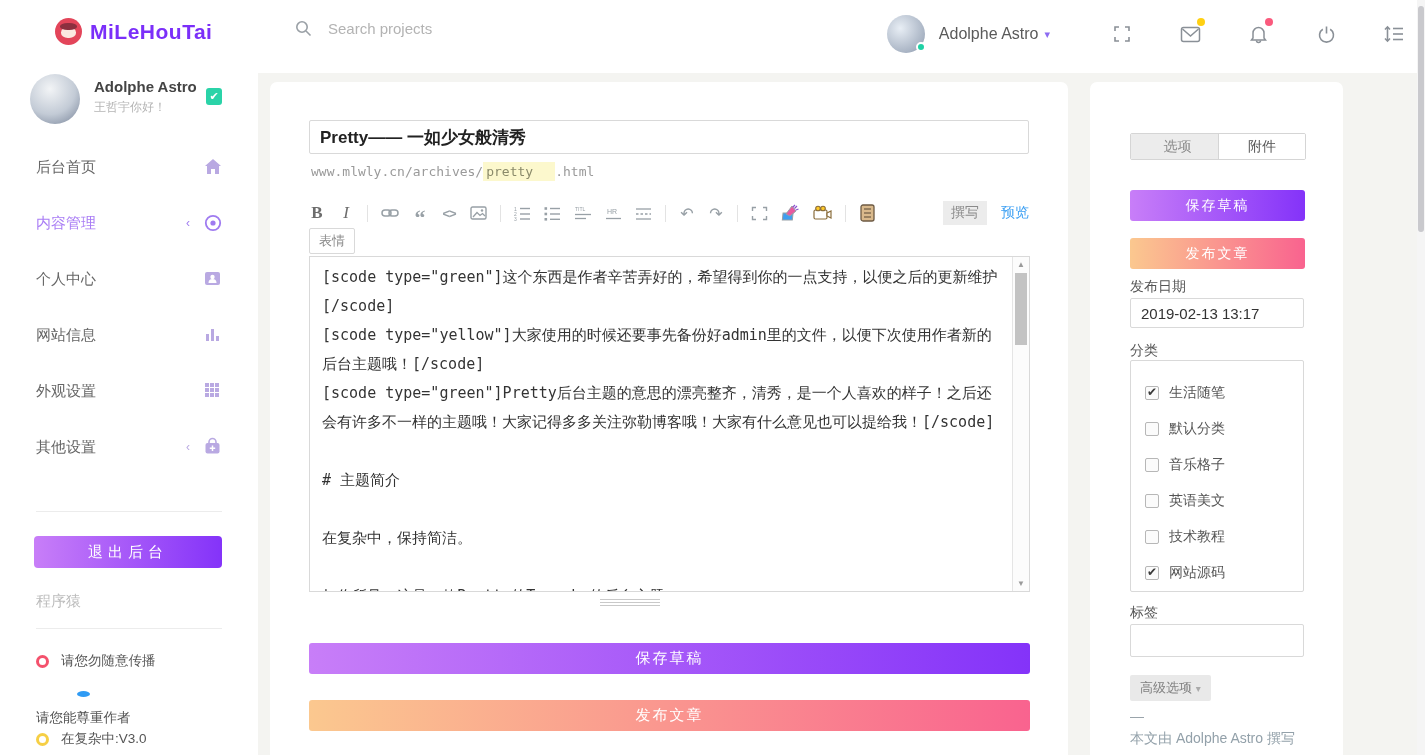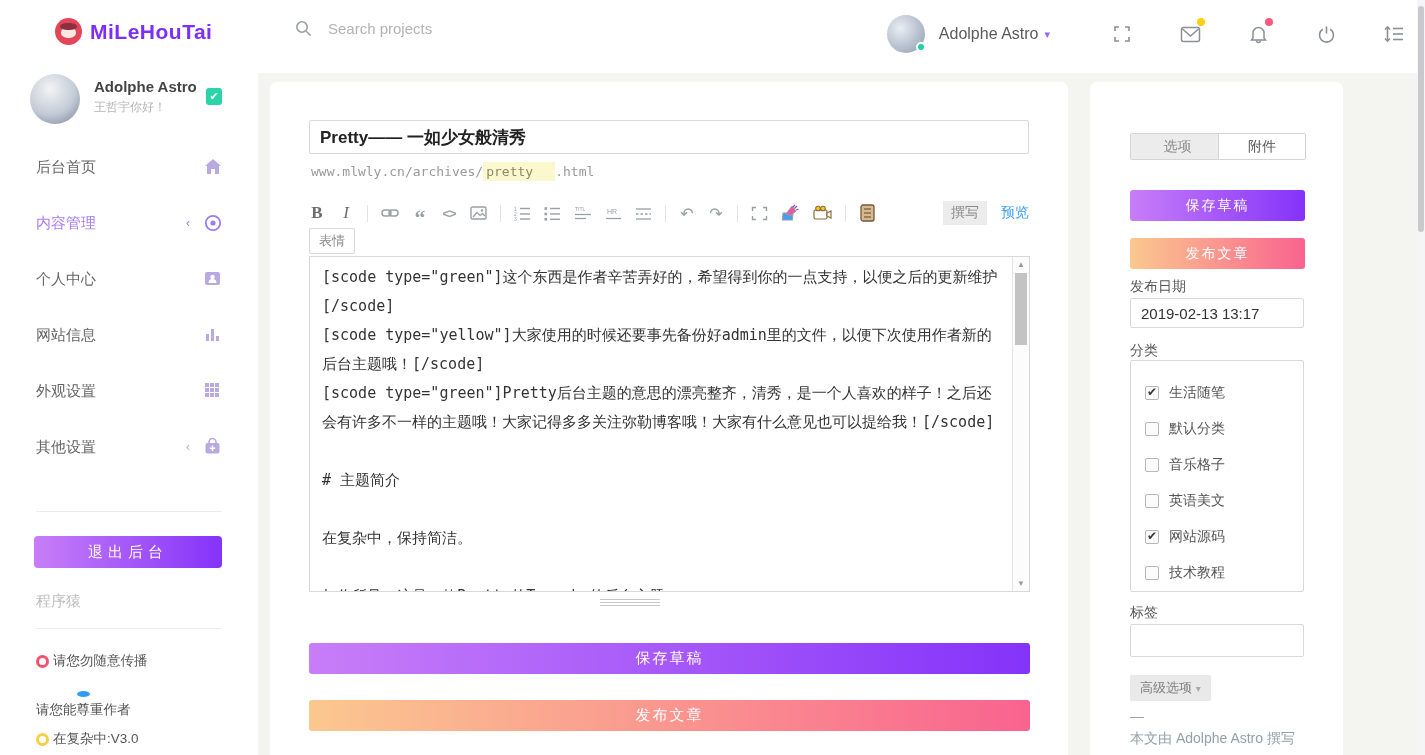--- a/index.html
+++ b/index.html
@@ -38,21 +38,21 @@
   .menu-item { position:absolute; left:0; width:258px; height:22px; cursor:pointer; }
   .menu-item .lbl { position:absolute; left:36px; top:0; font-size:15px; color:#666; }
   .menu-item .chev { position:absolute; left:186px; top:2px; font-size:12px; color:#b9a9e2; }
   .menu-item .mi { position:absolute; left:203px; top:-1px; width:20px; height:20px; color:#b9a9e2; }
   .menu-item.active .lbl { color:#a97df5; }
   .menu-item.active .mi, .menu-item.active .chev { color:#9f7bf0; }
   .sb-divider { position:absolute; left:36px; width:186px; height:1px; background:#ececec; }
   .logout-btn { position:absolute; left:34px; top:468px; width:188px; height:32px; border:none; border-radius:4px;
      background:linear-gradient(90deg,#c87ef8,#8433f9); color:#fff; font-size:15px; letter-spacing:5px; cursor:pointer; font-family:"Liberation Sans",sans-serif; }
   .sb-footer-title { position:absolute; left:36px; top:524px; font-size:15px; color:#bcbcbc; }
-  .notice { position:absolute; left:36px; height:18px; display:flex; align-items:center; gap:4px; }
+  .notice { position:absolute; left:36px; height:18px; display:flex; align-items:center; gap:12px; }
   .notice .ring { width:13px; height:13px; border-radius:50%; border:3px solid #999; }
   .notice .ntxt { font-size:13.5px; color:#555; }
 
   
   .content-bg { position:absolute; left:258px; top:68px; width:1167px; height:687px; background:#f4f4f1; }
   .card { position:absolute; background:#fff; border-radius:7px 7px 0 0; }
   .main-card { left:12px; top:14px; width:798px; height:673px; }
   .side-card { left:832px; top:14px; width:253px; height:673px; }
 
   
@@ -410,27 +410,27 @@
           <span class="clbl">默认分类</span>
         </div>
       <div class="cat-row">
           <span class="box"></span>
           <span class="clbl">音乐格子</span>
         </div>
       <div class="cat-row">
           <span class="box"></span>
           <span class="clbl">英语美文</span>
         </div>
+      <div class="cat-row">
+          <span class="box"></span>
+          <span class="clbl">技术教程</span>
+        </div>
       <div class="cat-row checked">
           <span class="box"></span>
           <span class="clbl">网站源码</span>
-        </div>
-      <div class="cat-row">
-          <span class="box"></span>
-          <span class="clbl">技术教程</span>
         </div>
     </div>
 
     <div class="sc-label" style="top:522px;">标签</div>
     <input class="sc-input" style="top: 542px; height: 33px;" value="">
 
     <button class="adv-btn"><span>高级选项</span> <span class="car">▾</span></button>
 
     <div class="sc-dash">—</div>
     <div class="sc-byline">本文由 Adolphe Astro 撰写</div>

